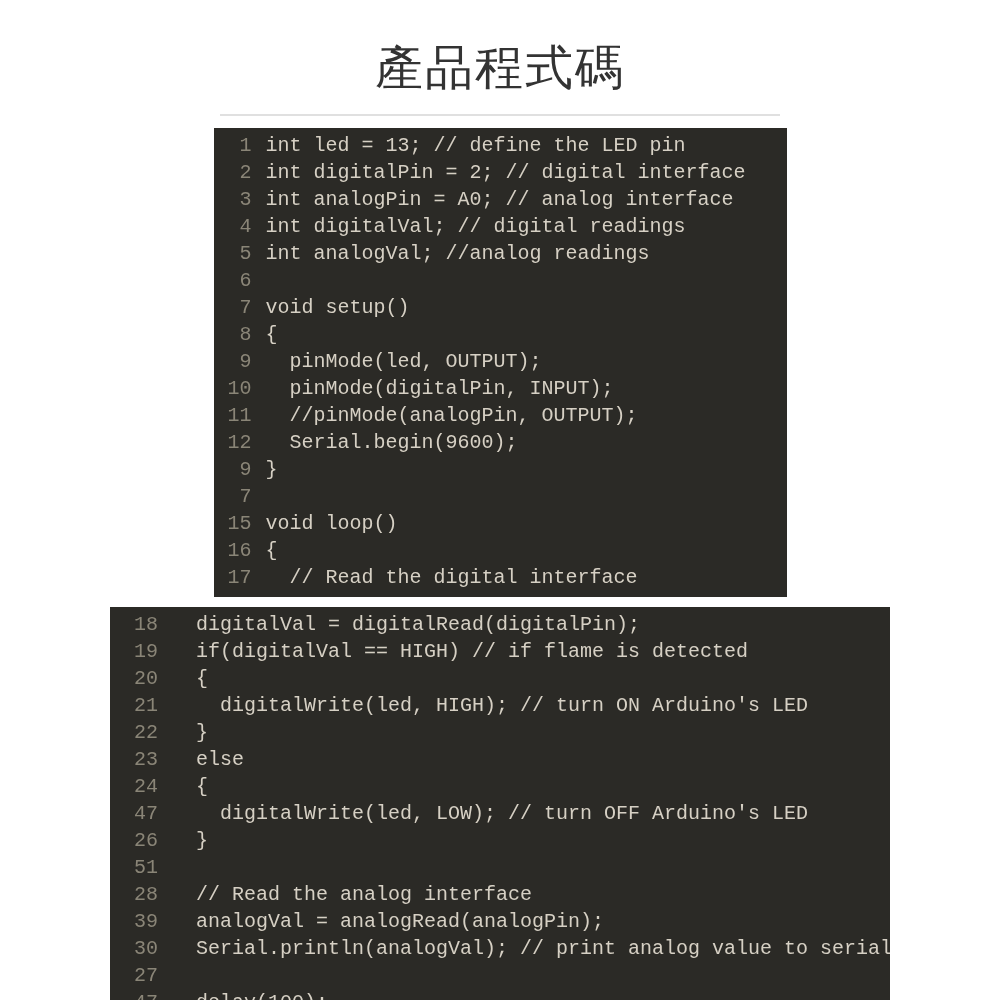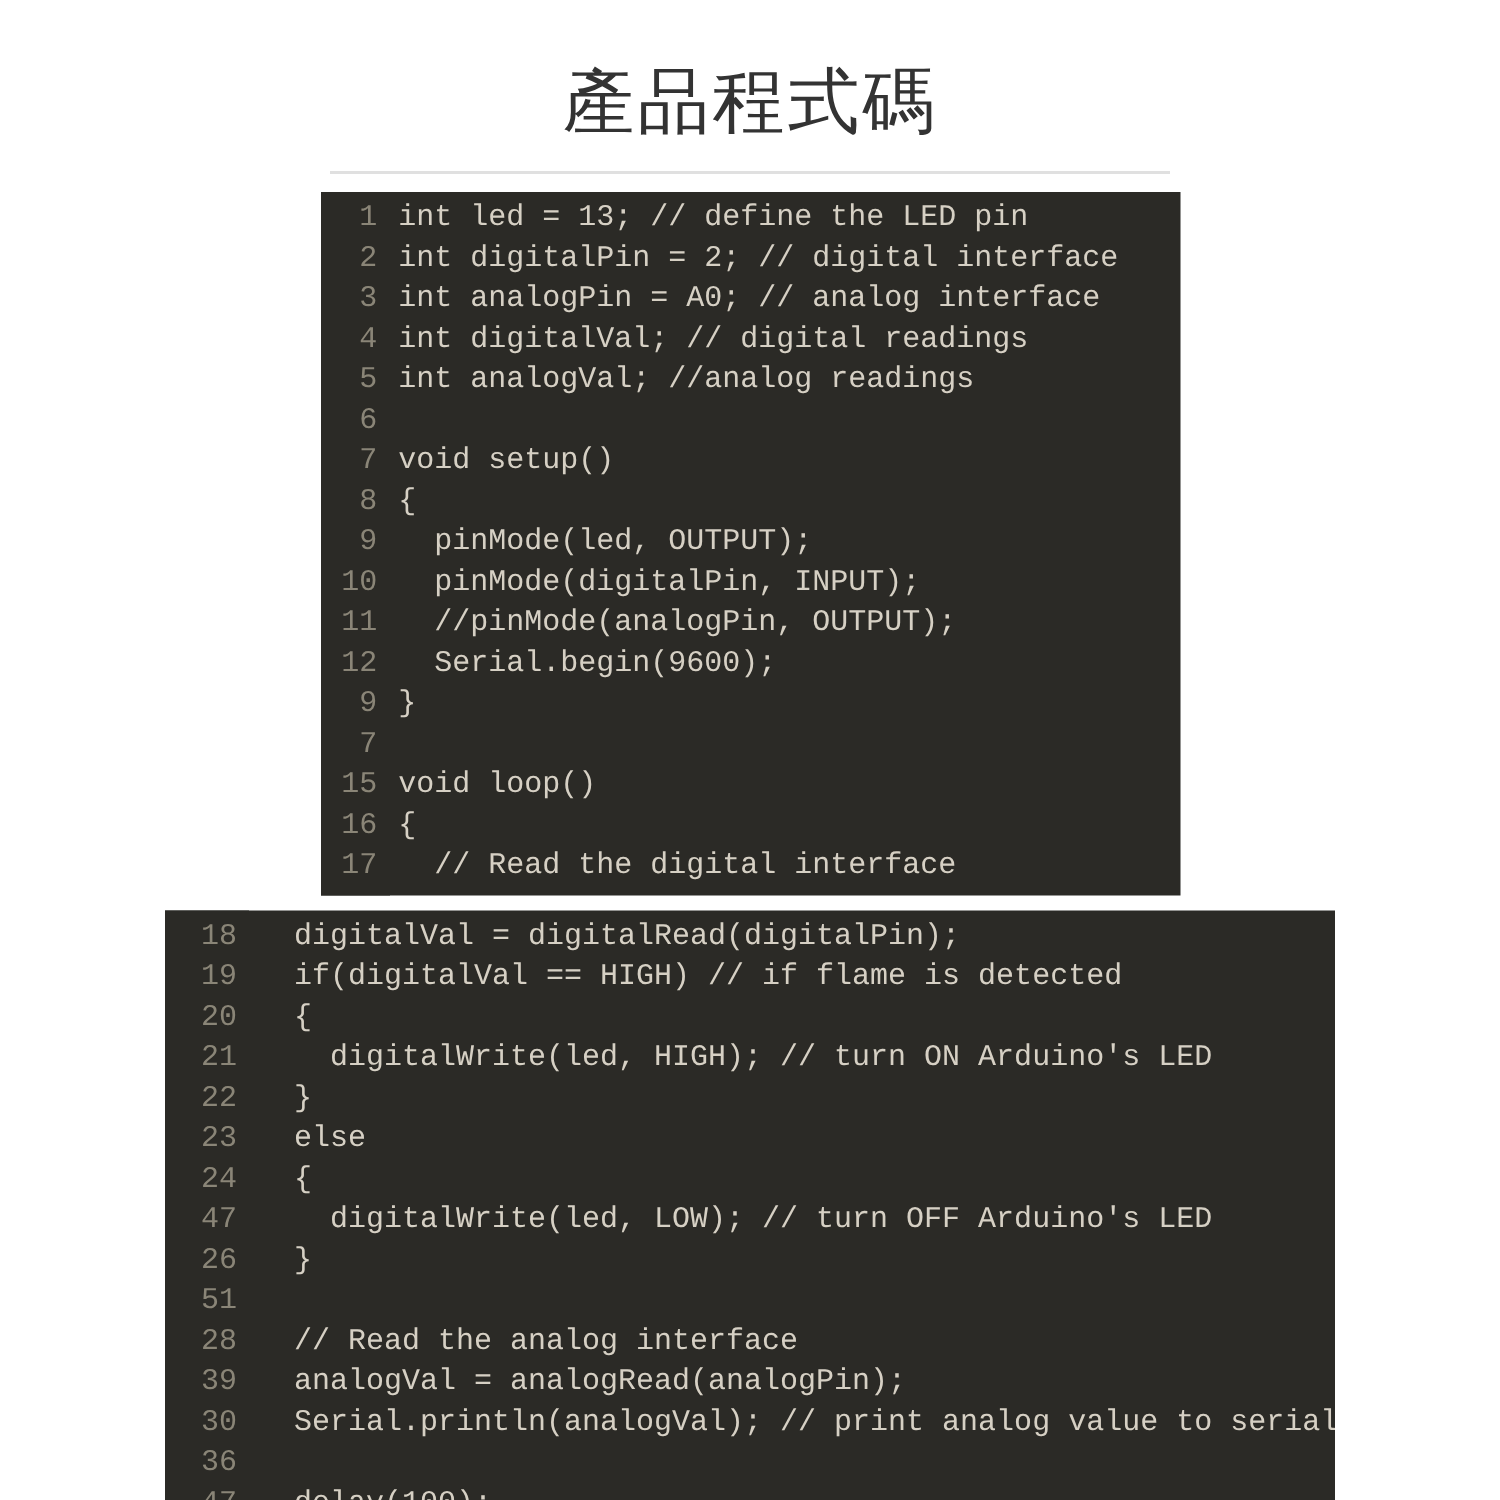--- a/index.html
+++ b/index.html
@@ -102,18 +102,18 @@
       <div>21</div>
       <div>22</div>
       <div>23</div>
       <div>24</div>
       <div>47</div>
       <div>26</div>
       <div>51</div>
       <div>28</div>
       <div>39</div>
       <div>30</div>
-      <div>36</div>
+      <div>27</div>
       <div>47</div>
       <div>33</div>
     </div>
   <div class="code" id="code2"><div>  digitalVal = digitalRead(digitalPin);</div><div>  if(digitalVal == HIGH) // if flame is detected</div><div>  {</div><div>    digitalWrite(led, HIGH); // turn ON Arduino's LED</div><div>  }</div><div>  else</div><div>  {</div><div>    digitalWrite(led, LOW); // turn OFF Arduino's LED</div><div>  }</div><div>&nbsp;</div><div>  // Read the analog interface</div><div>  analogVal = analogRead(analogPin);</div><div>  Serial.println(analogVal); // print analog value to serial</div><div>&nbsp;</div><div>  delay(100);</div><div>}</div></div>
 </div>
 
 </body></html>

